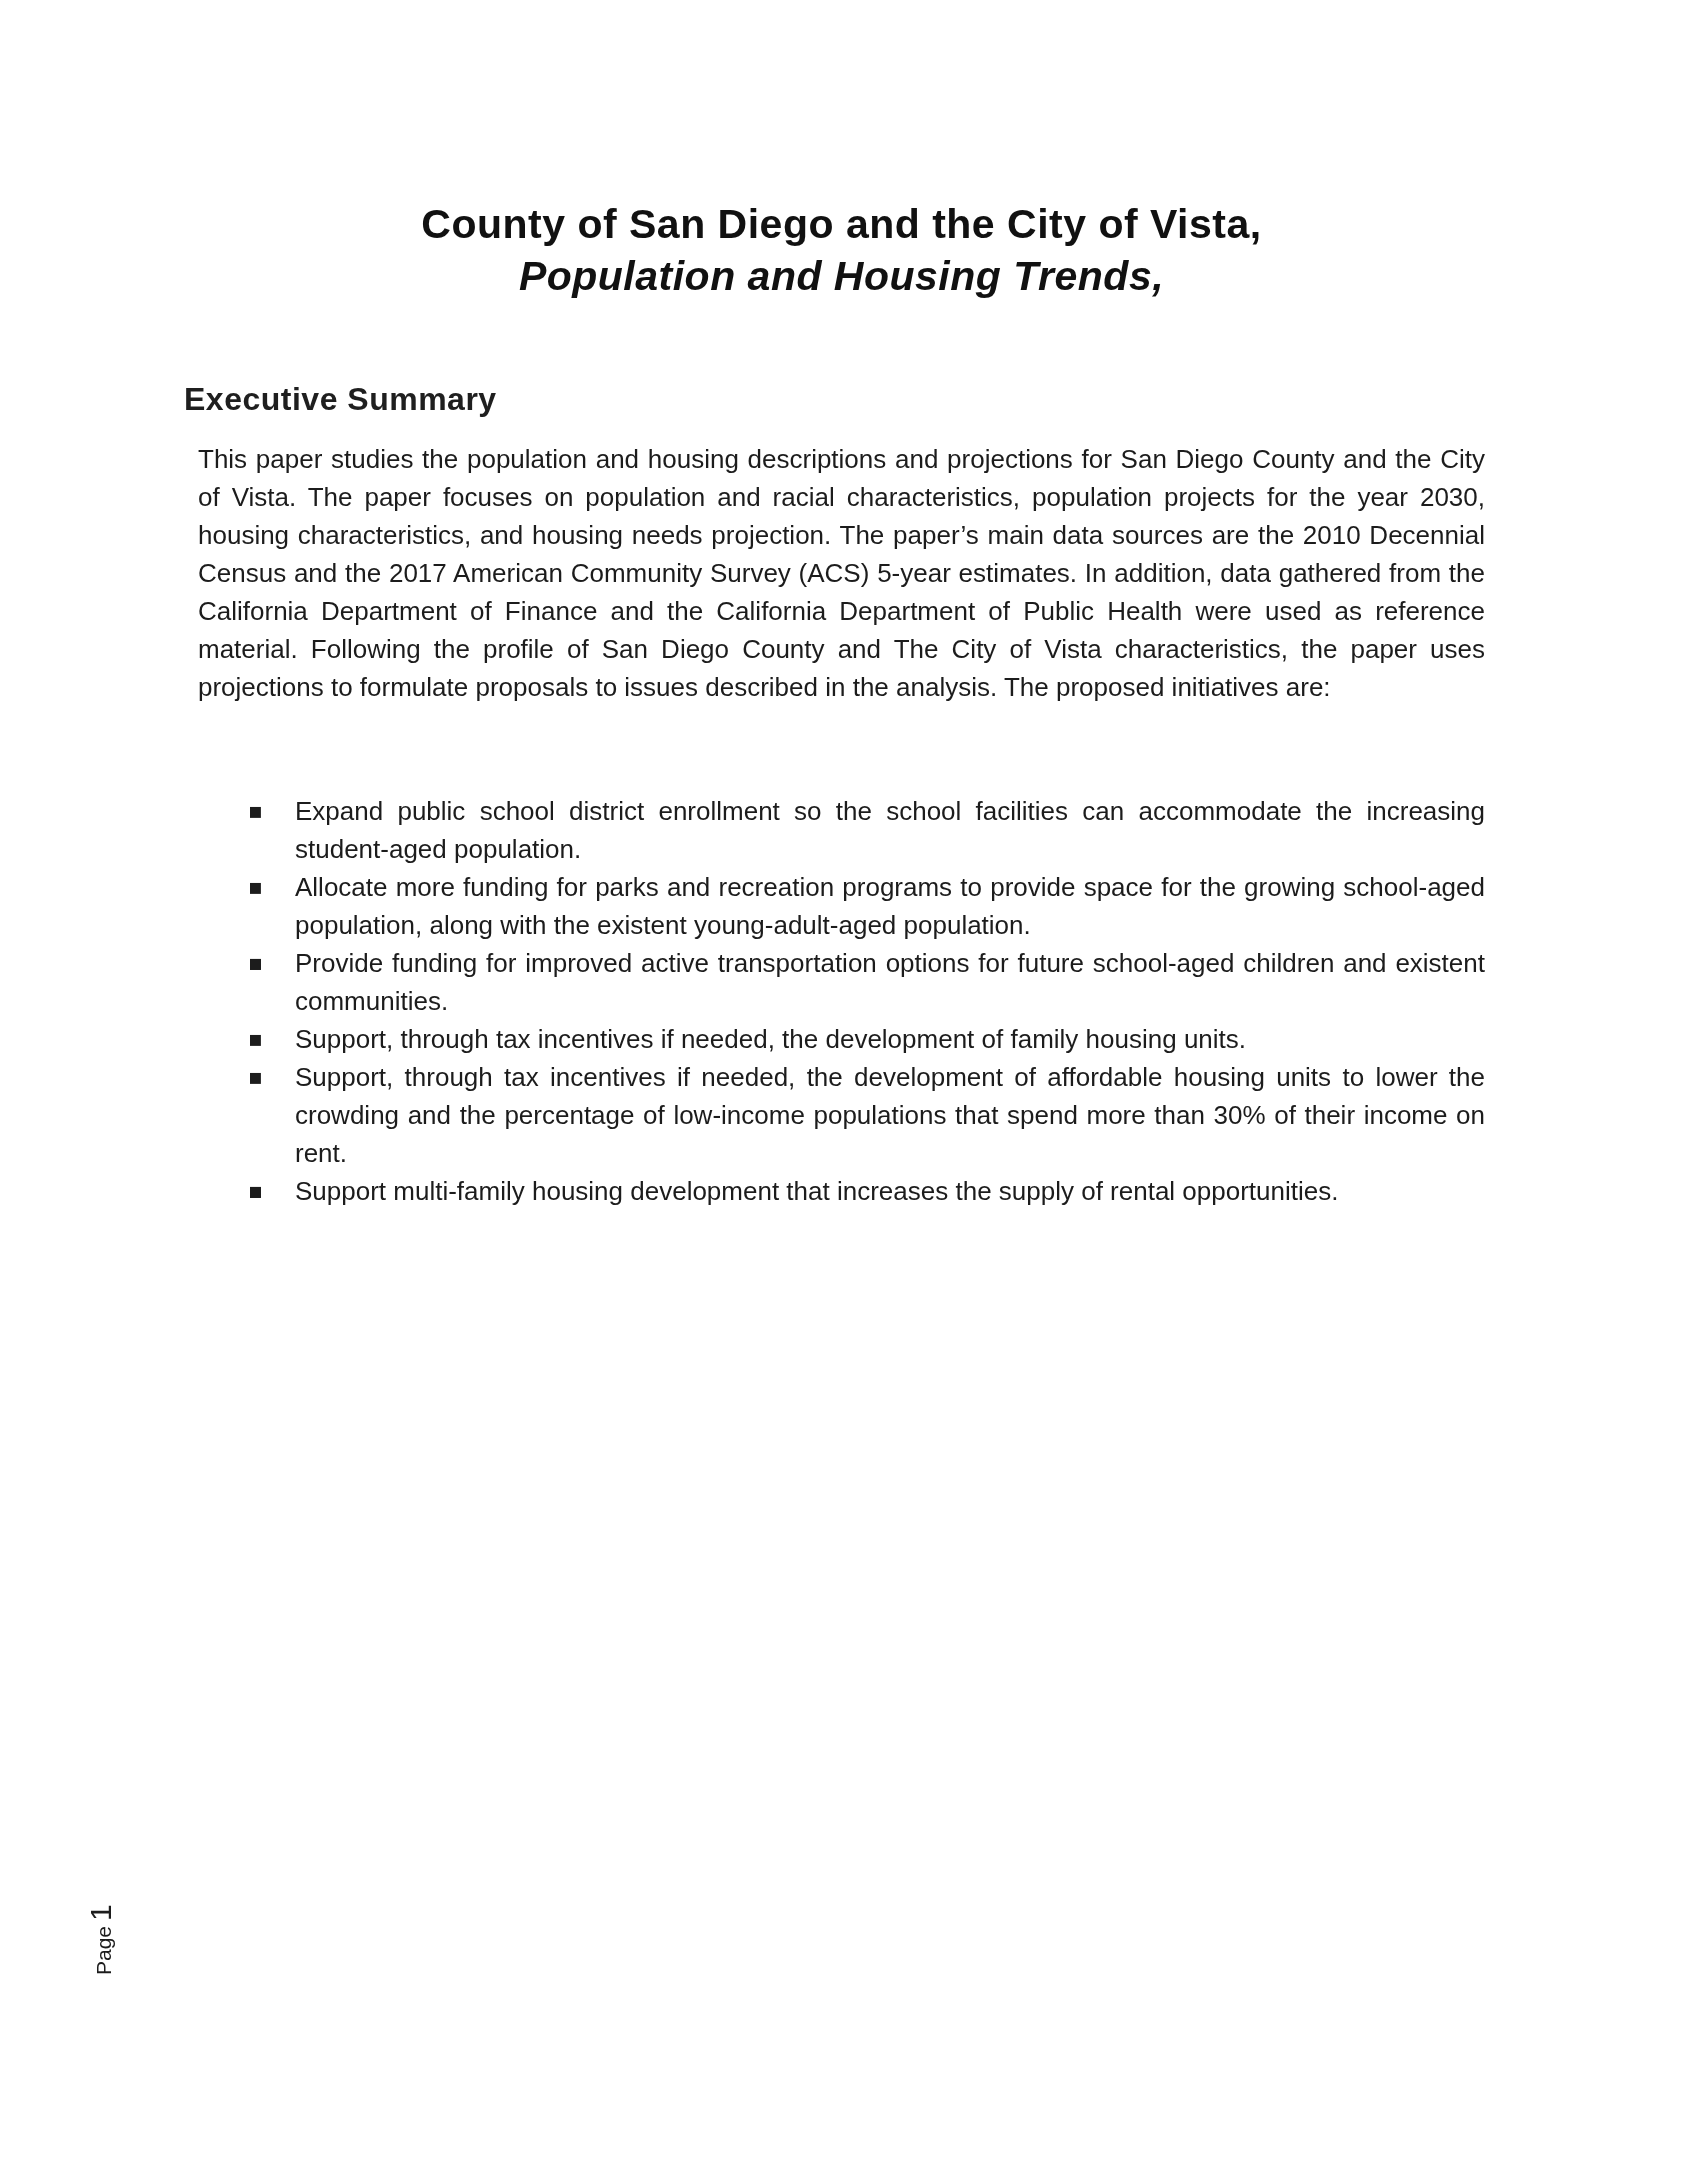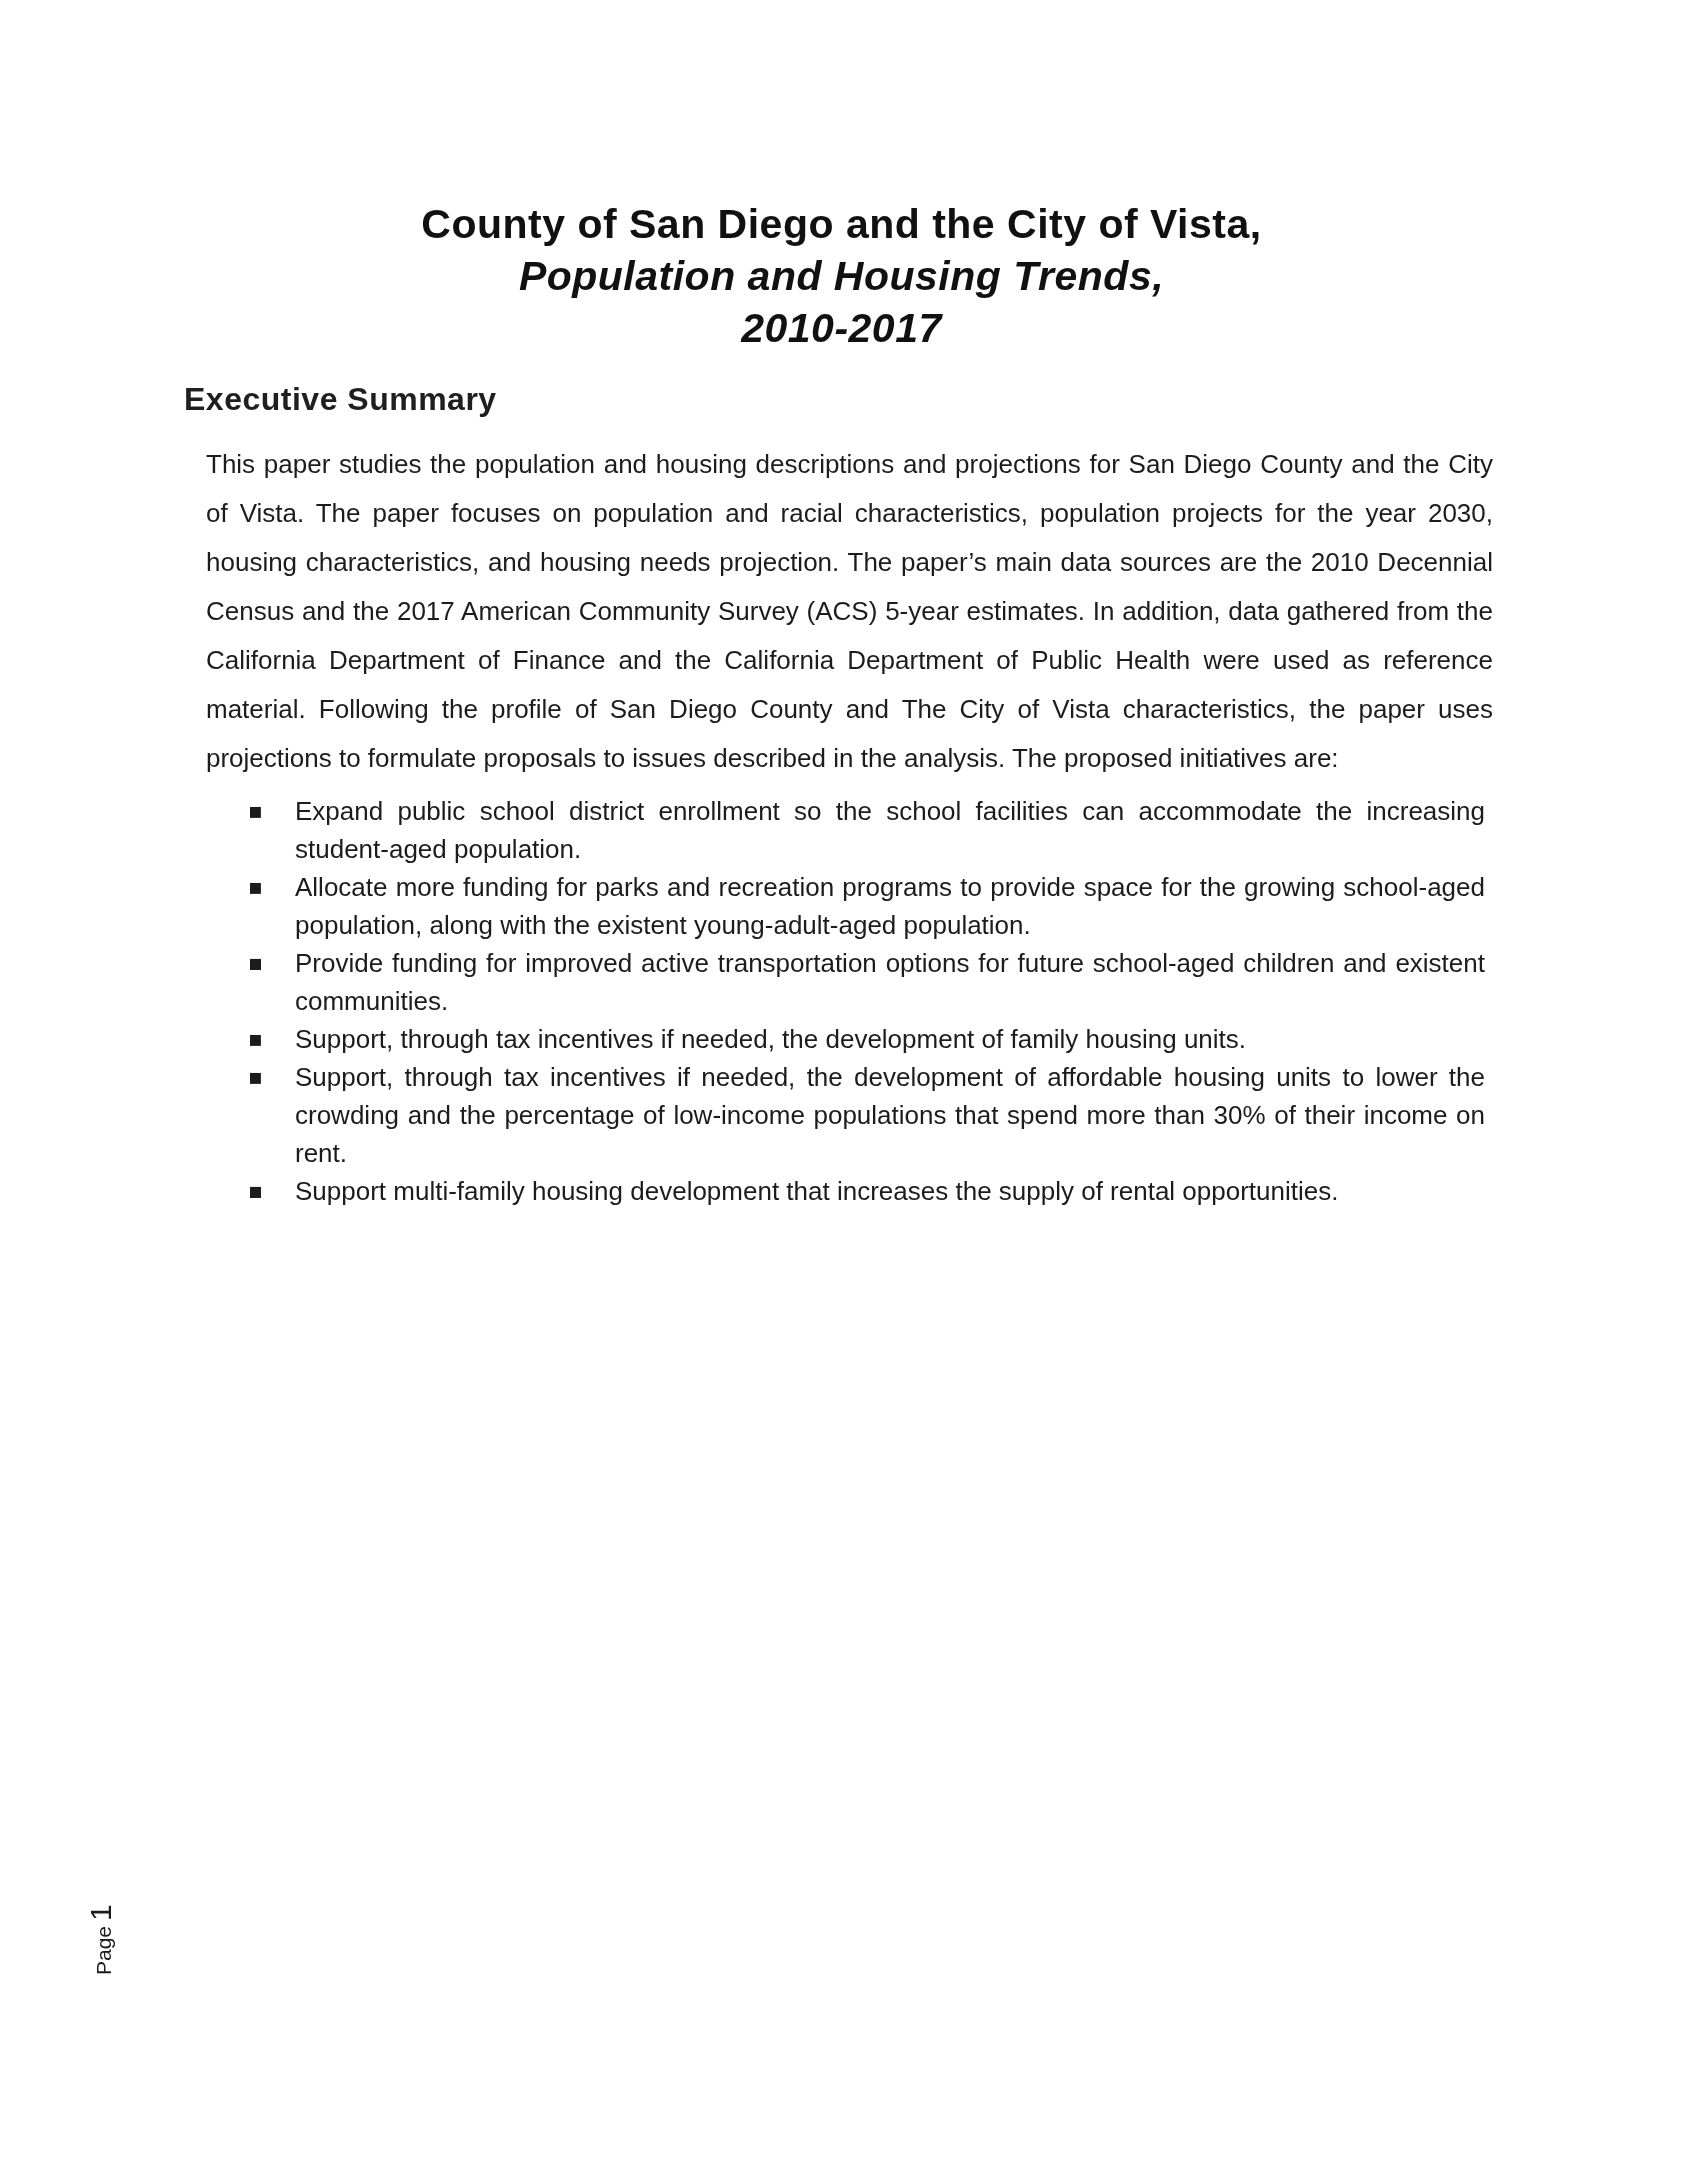--- a/index.html
+++ b/index.html
@@ -46,24 +46,23 @@
     line-height: 42px;
     color: #1f1f1f;
     letter-spacing: 0.5px;
   }
   .body-paragraph {
     position: absolute;
     left: 198px;
     top: 440px;
     width: 1287px;
     font-size: 26px;
-    line-height: 49px;
+    line-height: 38px;
     text-align: justify;
     color: #1c1c1c;
-    margin-left: 8px;
   }
   .bullet-list {
     position: absolute;
     left: 198px;
     top: 792px;
     width: 1287px;
     margin: 0;
     padding: 0;
     list-style: none;
     font-size: 26px;
@@ -102,21 +101,20 @@
   }
 </style>
 </head>
 <body>
 
 <div class="page">
 
   <div class="title-block">
     <div>County of San Diego and the City of Vista,</div>
     <div class="title-line-italic">Population and Housing Trends,</div>
-    <div class="title-line-italic">2010-2017</div>
   </div>
 
   <div class="section-heading">Executive Summary</div>
 
   <div class="body-paragraph">This paper studies the population and housing descriptions and projections for San Diego County and the City of Vista. The paper focuses on population and racial characteristics, population projects for the year 2030, housing characteristics, and housing needs projection. The paper’s main data sources are the 2010 Decennial Census and the 2017 American Community Survey (ACS) 5-year estimates. In addition, data gathered from the California Department of Finance and the California Department of Public Health were used as reference material. Following the profile of San Diego County and The City of Vista characteristics, the paper uses projections to formulate proposals to issues described in the analysis. The proposed initiatives are:</div>
 
   <ul class="bullet-list">
     <li>
       <span class="bullet-marker">▪</span>
       <span>Expand public school district enrollment so the school facilities can accommodate the increasing student-aged population.</span>

